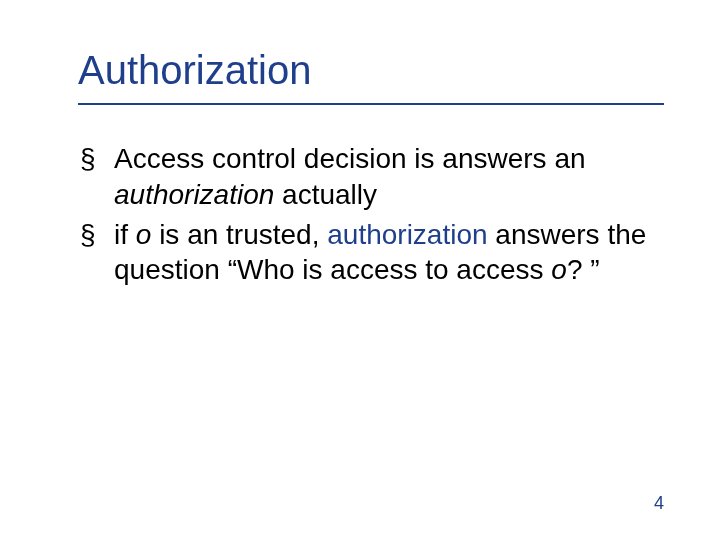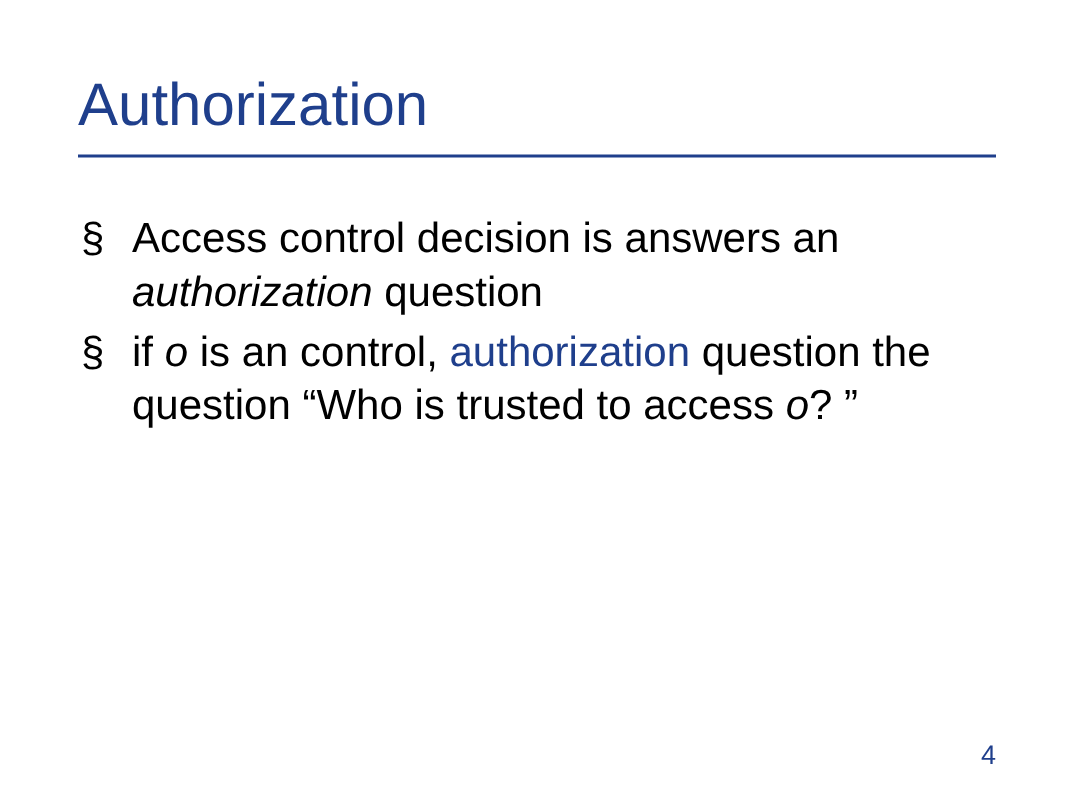--- a/index.html
+++ b/index.html
@@ -1,21 +1,21 @@
 <!DOCTYPE html>
 <html><head>
 <meta charset="utf-8">
 <style>
   * { margin: 0; padding: 0; box-sizing: border-box; }
   html, body { width: 720px; height: 540px; background: #fff; font-family: Arial, Helvetica, sans-serif; }
   .slide {
     width: 720px;
     height: 540px;
     position: relative;
-    padding: 48px 56px 40px 52px;
+    padding: 48px 56px 40px 78px;
   }
   .title {
     font-size: 40px;
     color: #1f3f8c;
     font-weight: 400;
     padding-bottom: 10px;
     border-bottom: 2px solid #1f3f8c;
     margin-bottom: 36px;
   }
   .bullets {
@@ -48,20 +48,20 @@
     color: #1f3f8c;
   }
 </style>
 </head>
 <body>
 
 <div class="slide">
   <h1 class="title">Authorization</h1>
   <ul class="bullets">
     <li>
-      <span>Access control decision is answers an </span><span class="italic">authorization</span><span> question</span>
+      <span>Access control decision is answers an </span><span class="italic">authorization</span><span> actually</span>
     </li>
     <li>
-      <span>if </span><span class="italic">o</span><span> is an control, </span><span class="kw">authorization</span><span> question the question “Who is trusted to access </span><span class="italic">o</span><span>? ”</span>
+      <span>if </span><span class="italic">o</span><span> is an trusted, </span><span class="kw">authorization</span><span> answers the question “Who is access to access </span><span class="italic">o</span><span>? ”</span>
     </li>
   </ul>
   <div class="pagenum">4</div>
 </div>
 
 </body></html>

